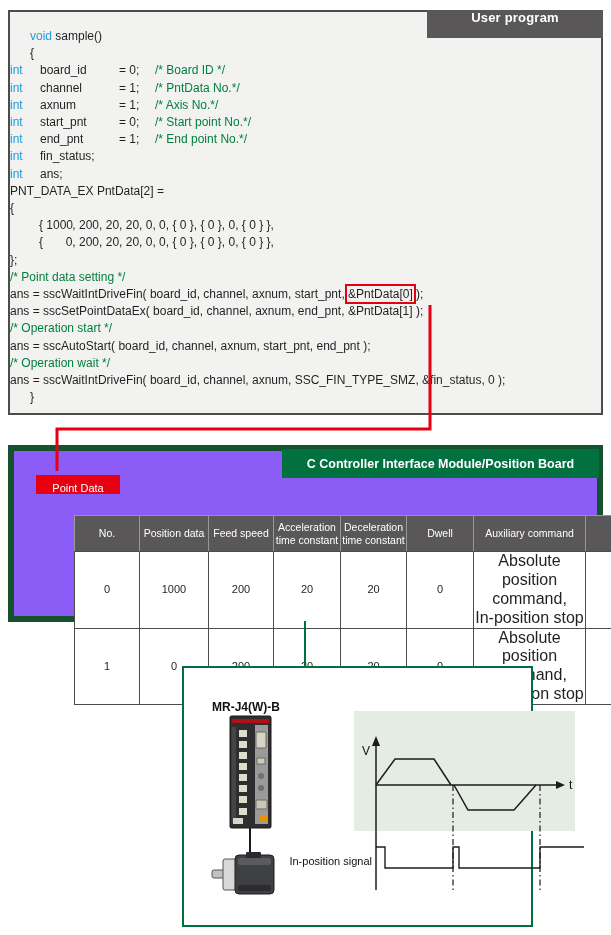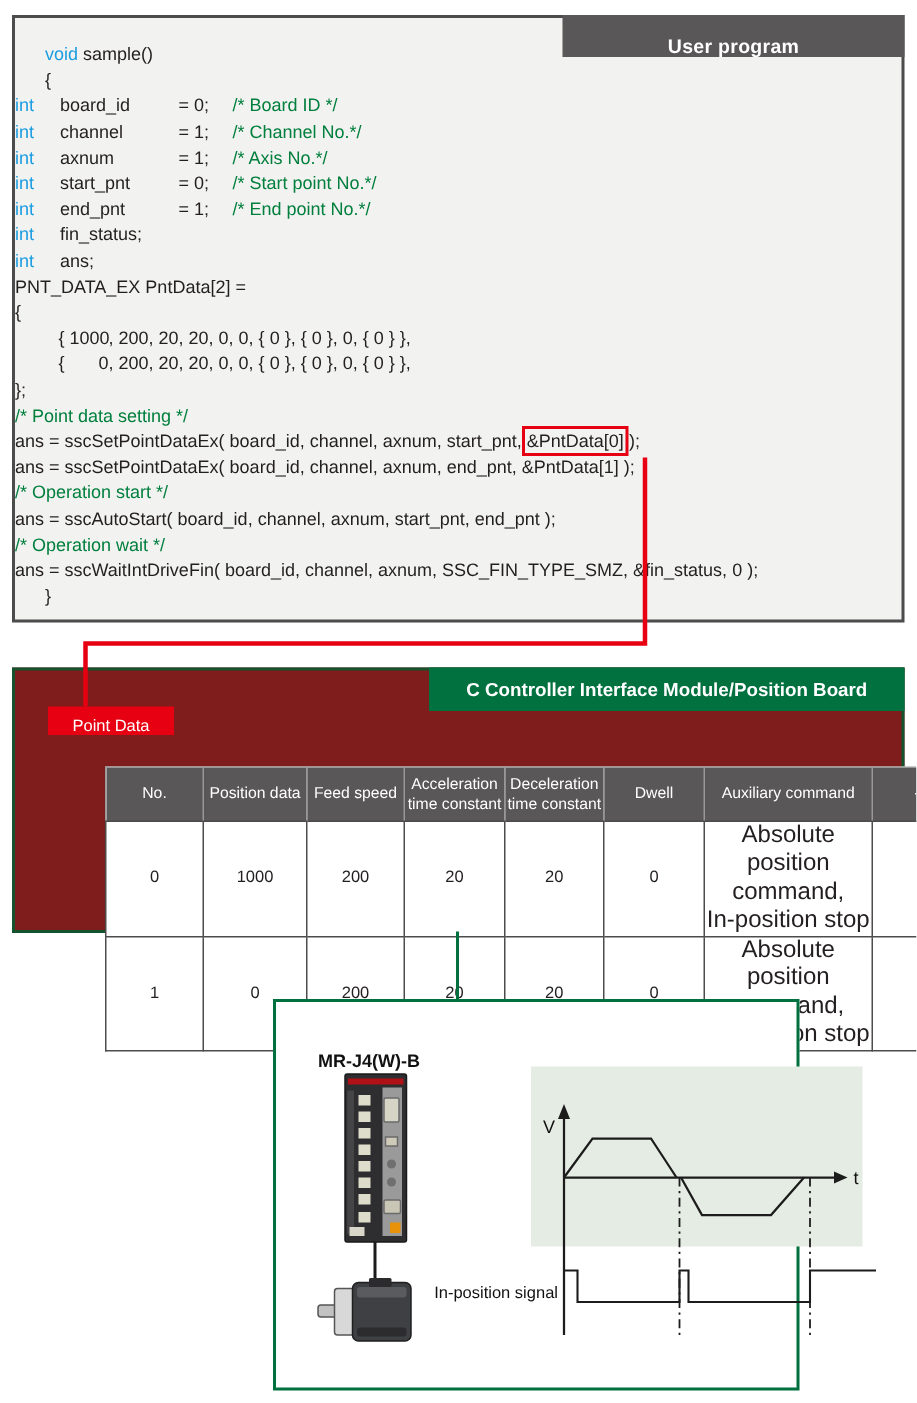--- a/index.html
+++ b/index.html
@@ -2,39 +2,39 @@
 <html><head>
 <meta charset="utf-8">
 <style>
   html,body{margin:0;padding:0;background:#fff;}
   #page{position:relative;width:611px;height:935px;background:#fff;overflow:hidden;
         font-family:"Liberation Sans", sans-serif;color:#222;}
 
   
   #code-box{position:absolute;left:8px;top:10px;width:595px;height:405px;
             background:#f2f2f1;border:2px solid #4c4c4c;box-sizing:border-box;}
-  #user-program-tab{position:absolute;top:-2px;right:-2px;width:228px;height:28px;
+  #user-program-tab{position:absolute;top:-2px;right:-2px;width:176px;height:28px;
             background:#595757;color:#fff;font-weight:bold;font-size:13px;
-            display:flex;align-items:flex-end;justify-content:center;letter-spacing:.2px;}
+            display:flex;align-items:flex-start;justify-content:center;letter-spacing:.2px;}
   #code-block{position:absolute;left:0;top:16px;right:0;font-size:12px;color:#231f20;}
   .code-line{line-height:17.2px;white-space:pre;}
   .indent-0{padding-left:20px;}
   .indent-1{}
   .indent-2{padding-left:29px;}
   .kw{color:#1b9de0;}
   .cmt{color:#007f3d;}
   .col-kw{display:inline-block;width:30px;}
   .col-name{display:inline-block;width:79px;}
   .col-val{display:inline-block;width:36px;}
   .num{display:inline-block;width:26px;text-align:right;}
   .boxed{outline:2px solid #e60012;outline-offset:1px;}
 
   
   #controller-box{position:absolute;left:8px;top:445px;width:595px;height:177px;
-            background:#7f1d1d;border:2px solid #14532d;box-sizing:border-box;}
+            background:#8b5cf6;border:6px solid #14532d;box-sizing:border-box;}
   #controller-header{position:absolute;top:-2px;right:-2px;width:317px;height:29px;
             background:#00713f;color:#fff;font-weight:bold;font-size:12.5px;
             display:flex;align-items:center;justify-content:center;}
   #point-data-label{position:absolute;left:22px;top:24px;width:84px;height:19px;
             background:#e60012;color:#fff;font-size:11px;
             display:flex;align-items:flex-end;justify-content:center;}
   #point-table{position:absolute;left:14px;top:64px;width:576px;border-collapse:collapse;
             table-layout:fixed;background:#fff;margin-left:46px;}
   #point-table th{background:#595757;color:#fff;font-size:10.5px;font-weight:normal;
             border:1px solid #989898;border-bottom:1px solid #4c4c4c;height:35px;
@@ -59,33 +59,33 @@
 <div id="page">
 
   <div id="code-box">
     <div id="user-program-tab">
       <span>User program</span>
     </div>
     <div id="code-block">
         <div class="code-line indent-0"><span class="kw">void </span><span>sample()</span></div>
         <div class="code-line indent-0"><span>{</span></div>
         <div class="code-line indent-1"><span class="col-kw kw">int</span><span class="col-name">board_id</span><span class="col-val">= 0;</span><span class="cmt">/* Board ID */</span></div>
-        <div class="code-line indent-1"><span class="col-kw kw">int</span><span class="col-name">channel</span><span class="col-val">= 1;</span><span class="cmt">/* Channel No.*/</span></div>
+        <div class="code-line indent-1"><span class="col-kw kw">int</span><span class="col-name">channel</span><span class="col-val">= 1;</span><span class="cmt">/* PntData No.*/</span></div>
         <div class="code-line indent-1"><span class="col-kw kw">int</span><span class="col-name">axnum</span><span class="col-val">= 1;</span><span class="cmt">/* Axis No.*/</span></div>
         <div class="code-line indent-1"><span class="col-kw kw">int</span><span class="col-name">start_pnt</span><span class="col-val">= 0;</span><span class="cmt">/* Start point No.*/</span></div>
         <div class="code-line indent-1"><span class="col-kw kw">int</span><span class="col-name">end_pnt</span><span class="col-val">= 1;</span><span class="cmt">/* End point No.*/</span></div>
         <div class="code-line indent-1"><span class="col-kw kw">int</span><span class="col-name">fin_status;</span></div>
         <div class="code-line indent-1"><span class="col-kw kw">int</span><span class="col-name">ans;</span></div>
         <div class="code-line indent-1"><span>PNT_DATA_EX PntData[2] =</span></div>
         <div class="code-line indent-1"><span>{</span></div>
         <div class="code-line indent-2"><span>{ </span><span class="num">1000</span><span>, 200, 20, 20, 0, 0, { 0 }, { 0 }, 0, { 0 } },</span></div>
         <div class="code-line indent-2"><span>{ </span><span class="num">0</span><span>, 200, 20, 20, 0, 0, { 0 }, { 0 }, 0, { 0 } },</span></div>
         <div class="code-line indent-1"><span>};</span></div>
         <div class="code-line indent-1"><span class="cmt">/* Point data setting */</span></div>
-        <div class="code-line indent-1"><span>ans = sscSetPointDataEx( board_id, channel, axnum, start_pnt, </span><span class="boxed">&amp;PntData[0]</span><span> );</span></div>
+        <div class="code-line indent-1"><span>ans = sscWaitIntDriveFin( board_id, channel, axnum, start_pnt, </span><span class="boxed">&amp;PntData[0]</span><span> );</span></div>
         <div class="code-line indent-1"><span>ans = sscSetPointDataEx( board_id, channel, axnum, end_pnt, &amp;PntData[1] );</span></div>
         <div class="code-line indent-1"><span class="cmt">/* Operation start */</span></div>
         <div class="code-line indent-1"><span>ans = sscAutoStart( board_id, channel, axnum, start_pnt, end_pnt );</span></div>
         <div class="code-line indent-1"><span class="cmt">/* Operation wait */</span></div>
         <div class="code-line indent-1"><span>ans = sscWaitIntDriveFin( board_id, channel, axnum, SSC_FIN_TYPE_SMZ, &amp;fin_status, 0 );</span></div>
         <div class="code-line indent-0"><span>}</span></div>
       </div>
   </div>
 
   <div id="controller-box">

